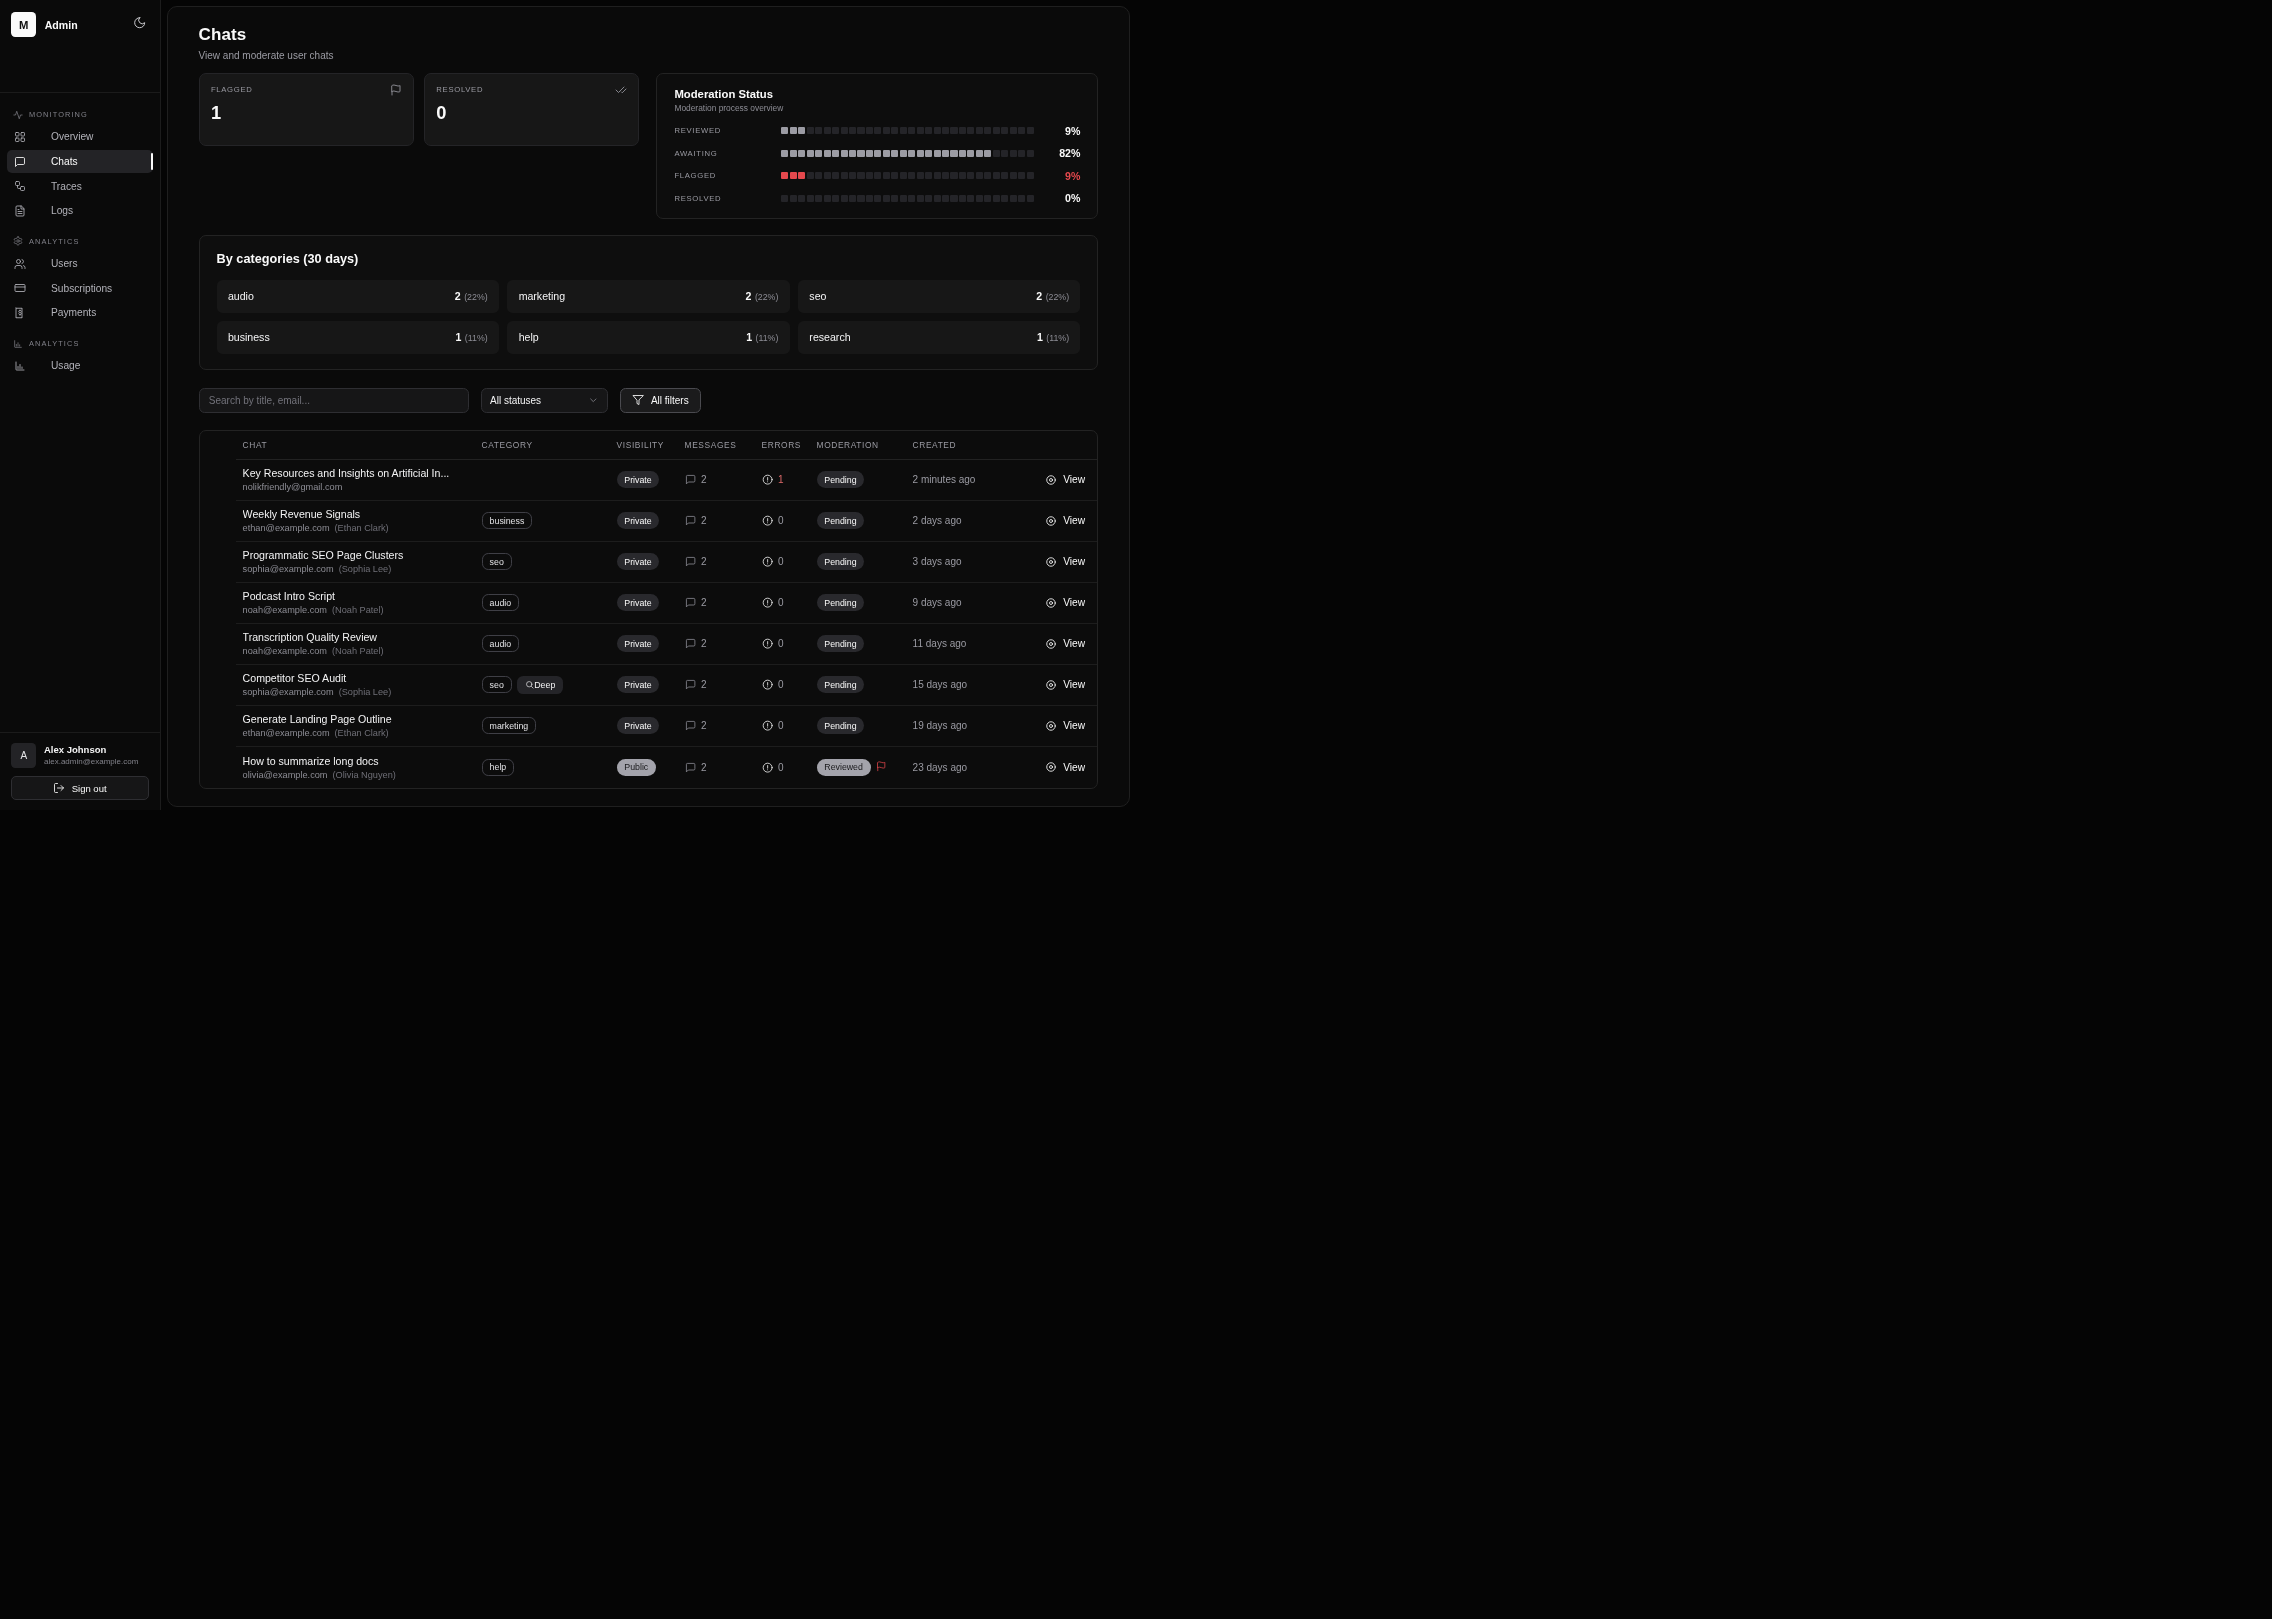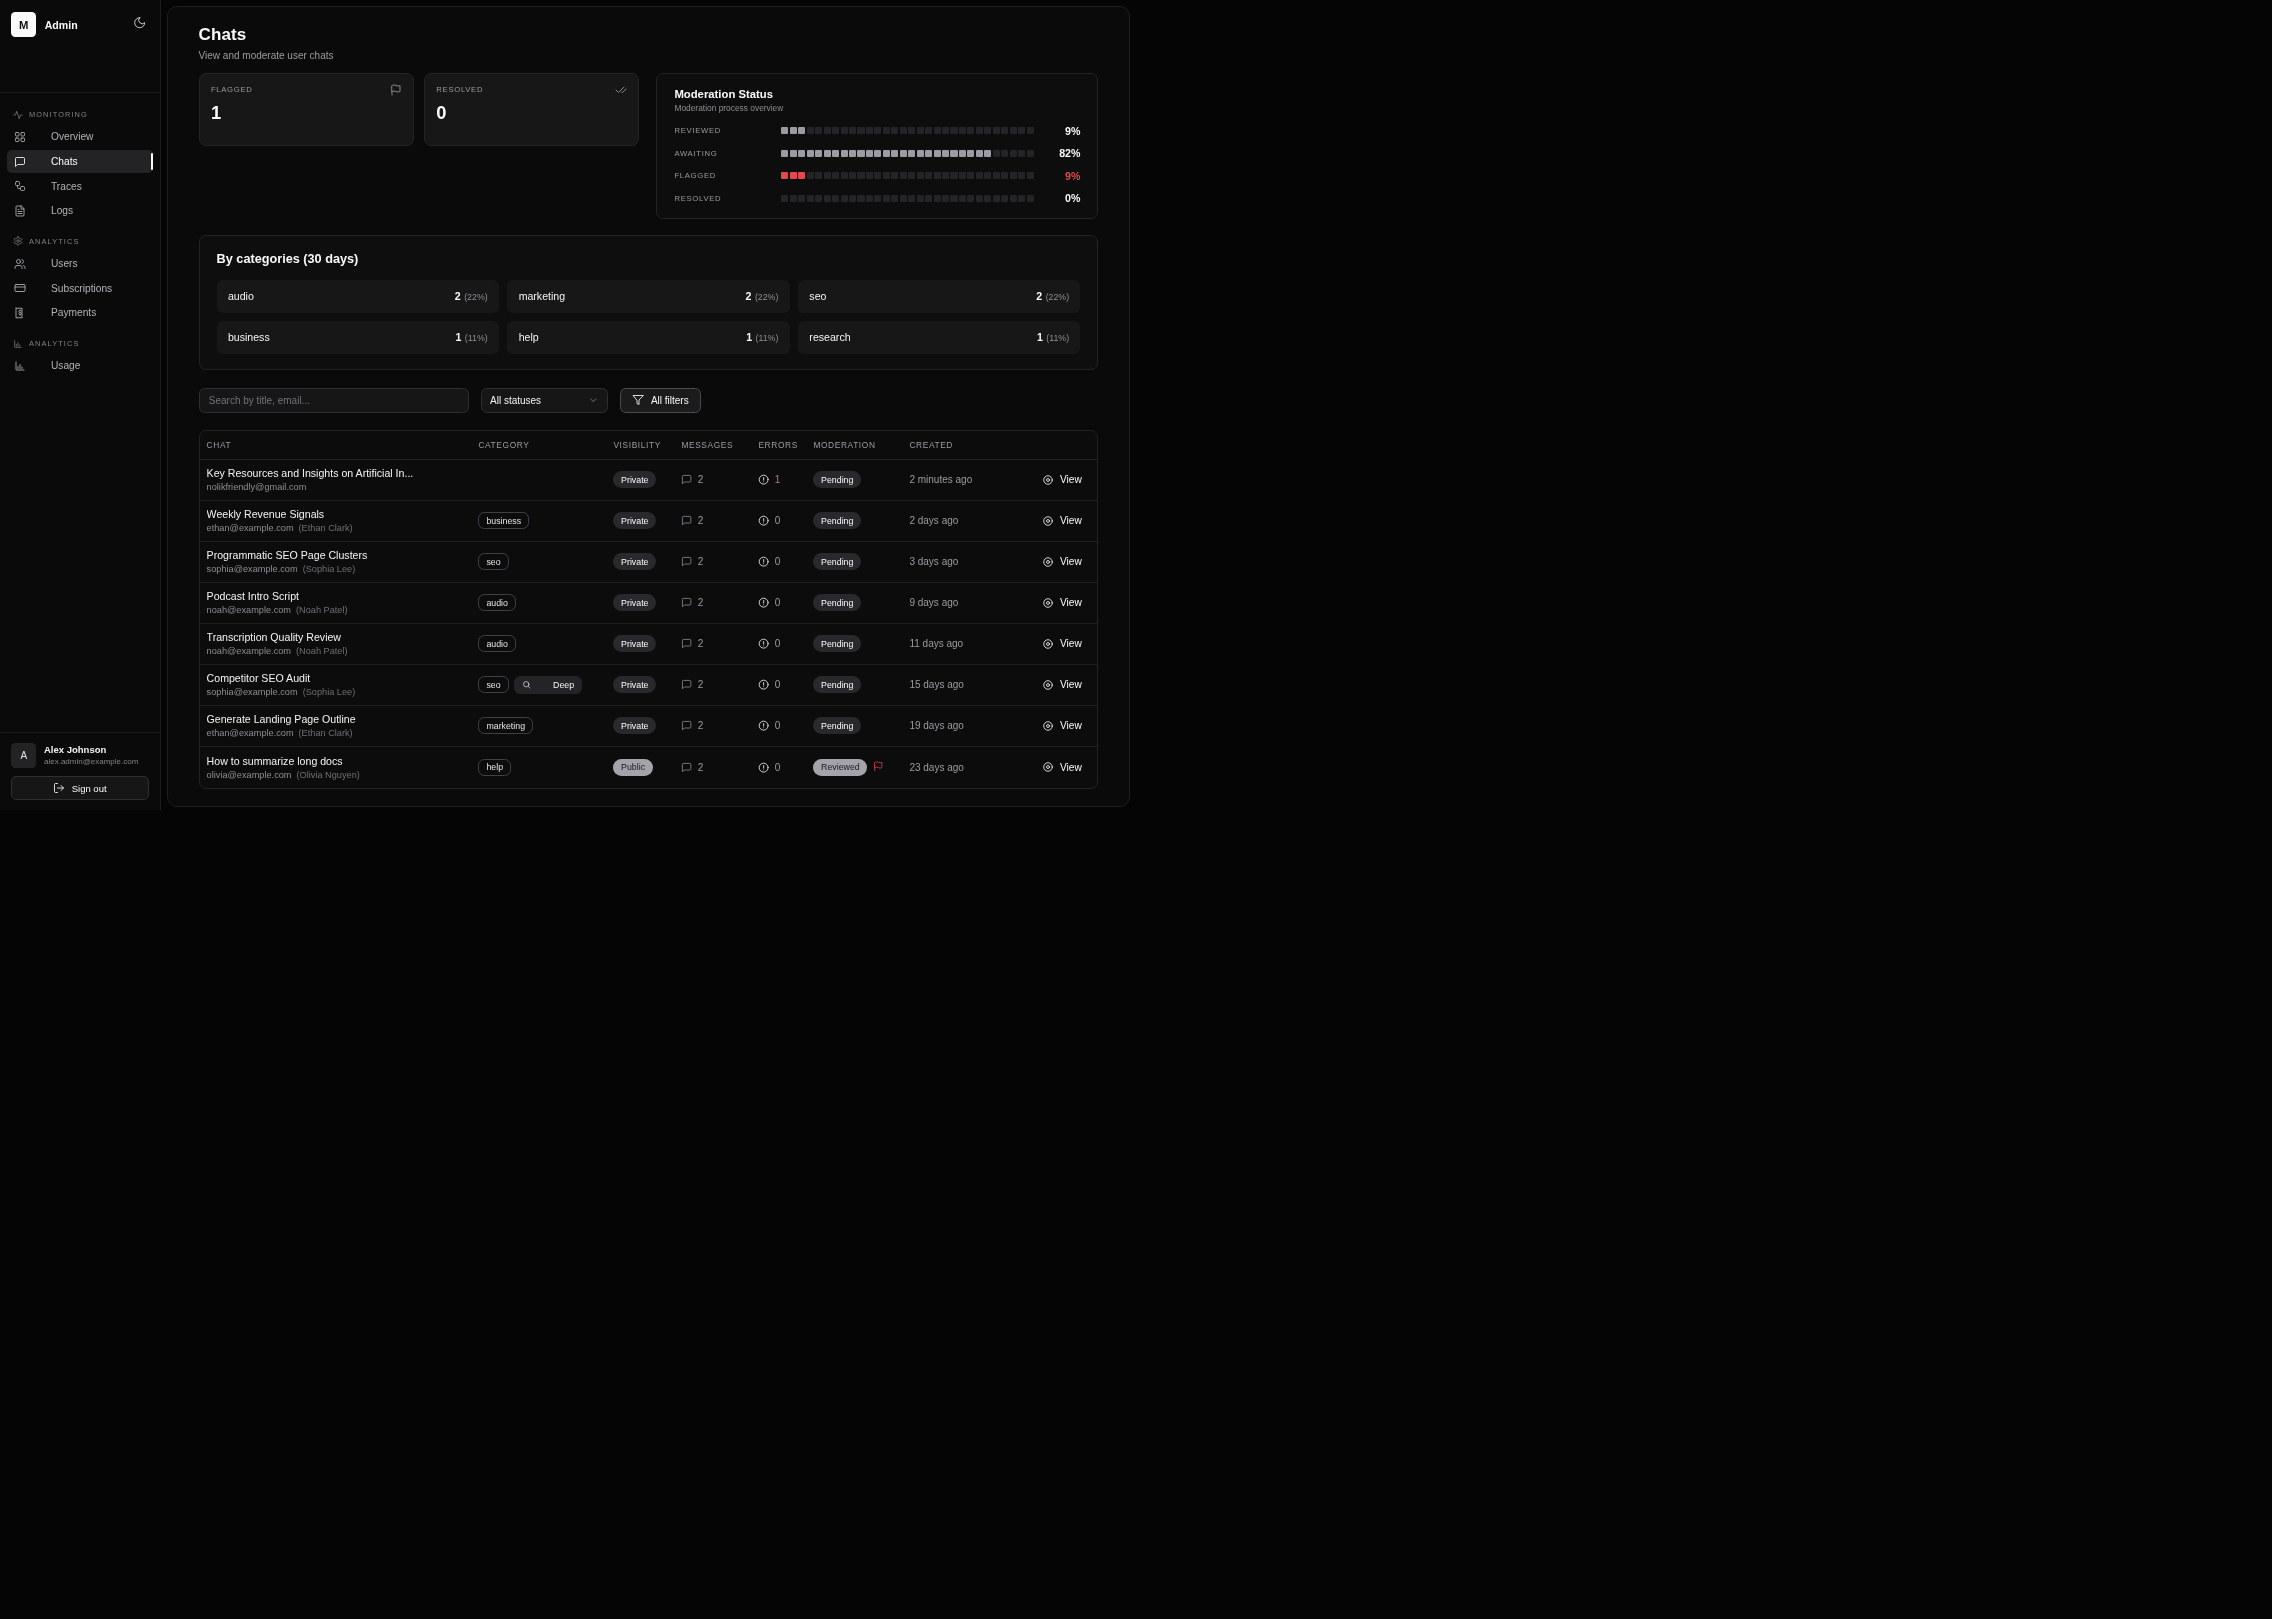--- a/index.html
+++ b/index.html
@@ -107,21 +107,21 @@
     display:flex; align-items:center; justify-content:space-between; padding:0 8.4px; cursor:pointer;
   }
   .status-select .lbl { font-size:10px; color:#f4f4f5; }
   .filters-btn {
     height:25px; background:#1b1b1c; border:0.7px solid #4a4a4f; border-radius:5.6px; color:#fafafa;
     display:flex; align-items:center; gap:7px; padding:0 11.3px; font-size:10px; cursor:pointer; font-family:inherit;
   }
 
   
   .table-card { margin-top:17px; border:0.7px solid #232323; border-radius:7px; background:#0c0c0c; overflow:hidden; }
-  .tgrid { display:grid; grid-template-columns:minmax(239px,1fr) 135px 68px 77px 55px 96px 111px 84px; align-items:center; }
+  .tgrid { display:grid; grid-template-columns:minmax(239px,1fr) 135px 68px 77px 55px 96px 111px 84px; align-items:center;margin-left:36px; }
   .thead { height:29px; border-bottom:0.7px solid #222; }
   .th {
     font-size:8.4px; letter-spacing:0.6px; color:#9b9ba3; font-weight:500; padding-left:7px;
   }
   .trow { height:41px; border-bottom:0.7px solid #1d1d1d; }
   .trow:last-child { border-bottom:none; }
   .td { padding-left:7px; display:flex; align-items:center; }
   .chat-title { font-size:10.6px; font-weight:500; color:#f4f4f5; white-space:nowrap; overflow:hidden; text-overflow:ellipsis; }
   .chat-sub { font-size:9.2px; color:#8d8d95; margin-top:2.8px; white-space:nowrap; }
   .chat-sub .uname { color:#6f6f77; margin-left:5px; }
@@ -129,21 +129,21 @@
   .pill {
     display:inline-flex; align-items:center; gap:4.2px; height:17px; padding:0 7.7px;
     border-radius:703px; font-size:8.8px; background:#29292d; color:#fafafa; white-space:nowrap;
   }
   .pill.light { background:#a3a3ab; color:#18181b; font-weight:500; }
   .cat-pill {
     display:inline-flex; align-items:center; height:17px; padding:0 7px; border-radius:6.3px;
     border:0.7px solid #3f3f46; color:#e4e4e7; font-size:8.8px; background:transparent; white-space:nowrap;
   }
   .deep-pill {
-    display:inline-flex; align-items:center; gap:22px; height:18.3px; padding:0 7.7px; border-radius:6.3px;
+    display:inline-flex; align-items:center; gap:0; height:18.3px; padding:0 7.7px; border-radius:6.3px;
     background:#242428; color:#f4f4f5; font-size:8.8px; white-space:nowrap;
   }
   .num-cell { gap:5px; color:#9b9ba3; font-size:10px; }
   .err-red { color:#dd6a6a; }
   .flag-red { color:#e5484d; margin-left:5.6px; }
   .created { color:#9b9ba3; font-size:10px; }
   .td-action { justify-content:flex-end; padding-right:15.5px; display:flex; align-items:center; gap:6.3px;
     color:#fafafa; font-size:10.2px; cursor:pointer; }
   .badge-gap { display:flex; align-items:center; gap:5.6px; }
 </style>

